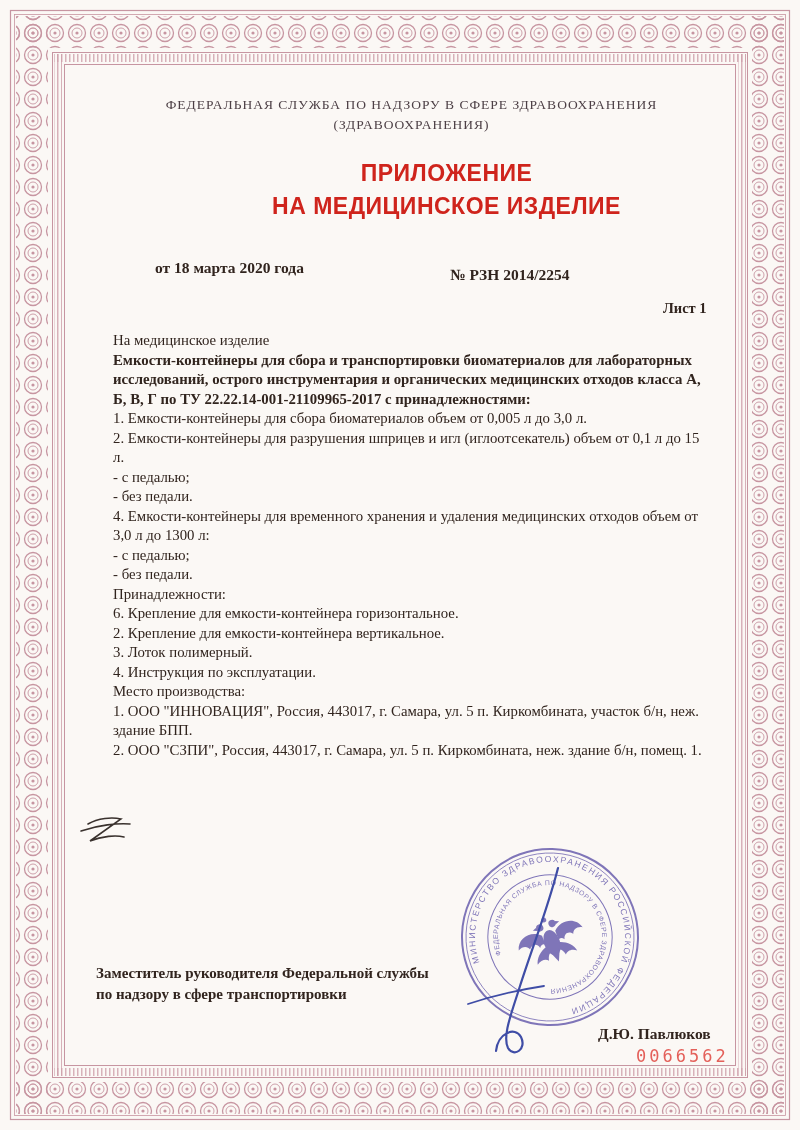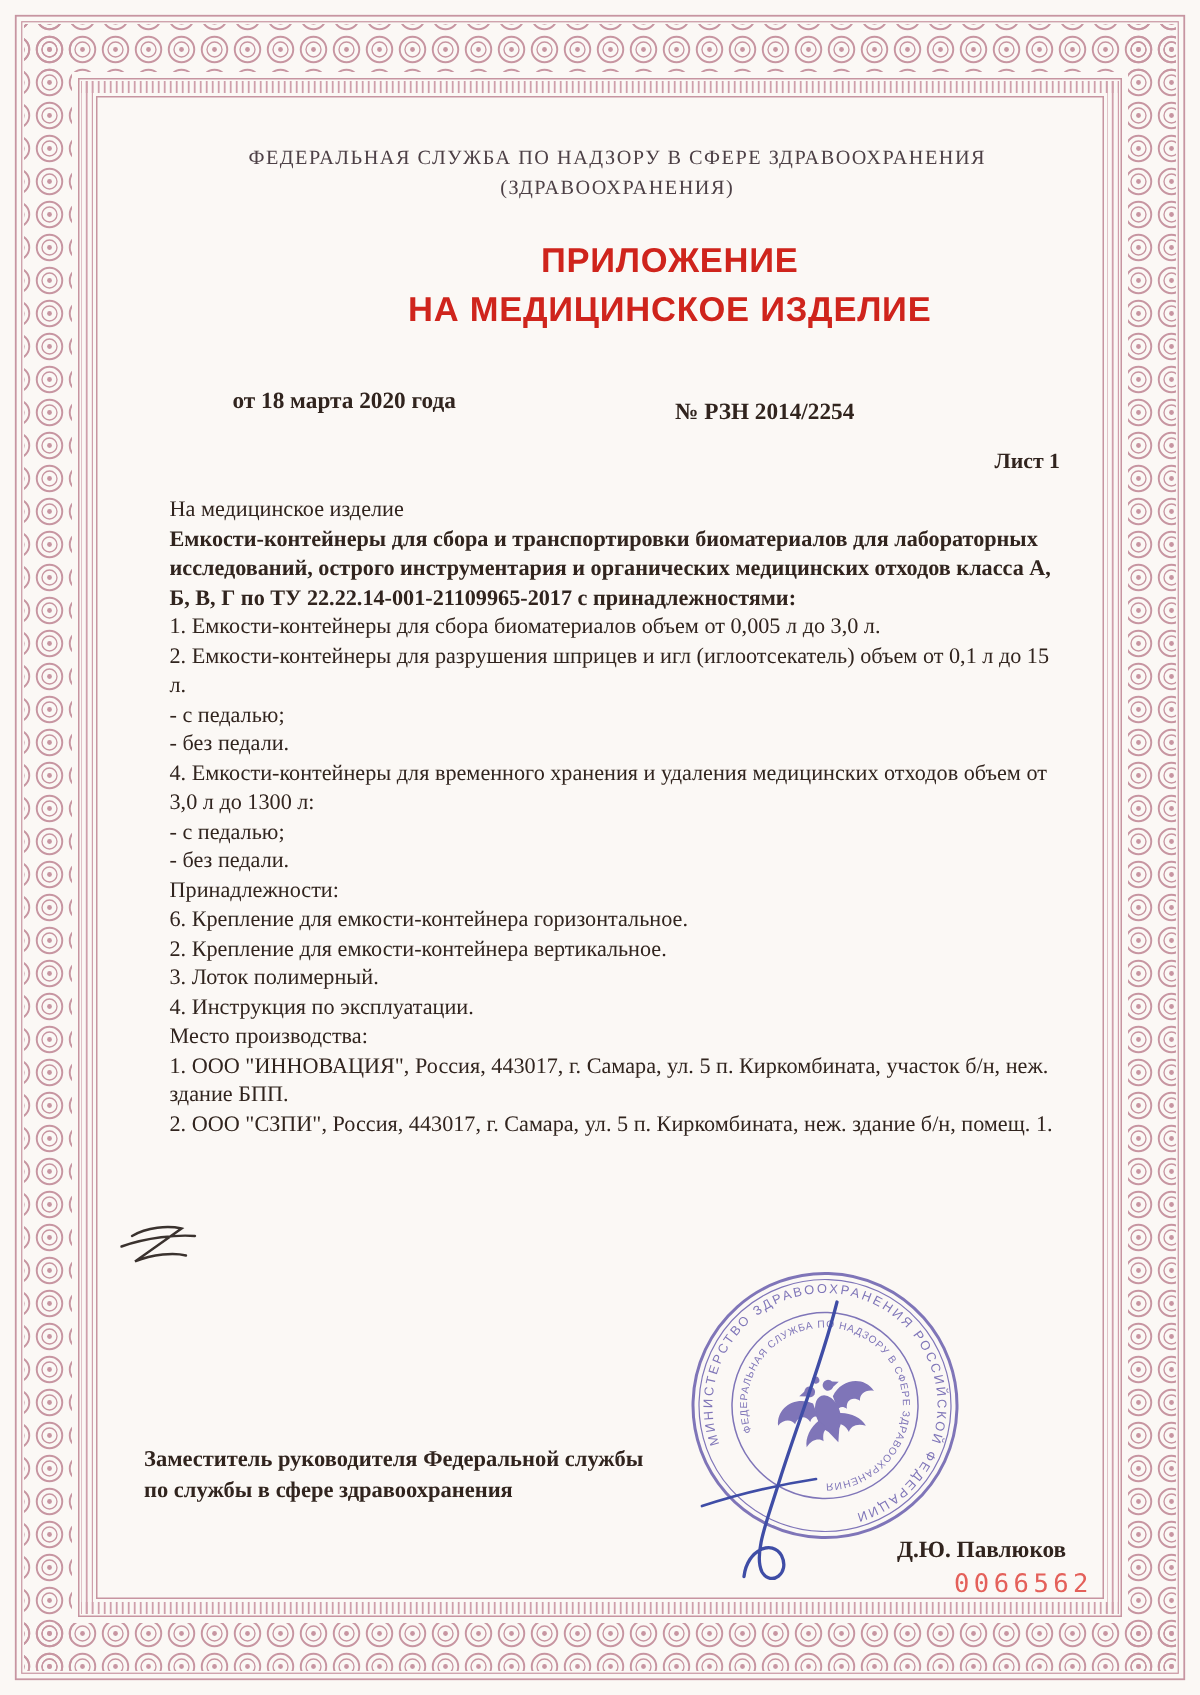--- a/index.html
+++ b/index.html
@@ -100,21 +100,21 @@
       <p class="line">2. Крепление для емкости-контейнера вертикальное.</p>
       <p class="line">3. Лоток полимерный.</p>
       <p class="line">4. Инструкция по эксплуатации.</p>
       <p class="line">Место производства:</p>
       <p class="line">1. ООО "ИННОВАЦИЯ", Россия, 443017, г. Самара, ул. 5 п. Киркомбината, участок б/н, неж. здание БПП.</p>
       <p class="line">2. ООО "СЗПИ", Россия, 443017, г. Самара, ул. 5 п. Киркомбината, неж. здание б/н, помещ. 1.</p>
     </div>
 
   <div class="abs signer">
     <div>Заместитель руководителя Федеральной службы</div>
-    <div>по службы в сфере здравоохранения</div>
+    <div>по надзору в сфере транспортировки</div>
   </div>
   <div class="abs signer-name">Д.Ю. Павлюков</div>
   <div class="abs serial">0066562</div>
 
   <svg class="overlay-layer" width="800" height="1130" viewBox="0 0 800 1130">
     <g>
       <path class="zmark" stroke-width="1.6" d="M88,824 C98,818 112,817 121,819 L90,841 C102,836 116,835 124,837 M81,831 C98,825 118,823 130,824"></path>
     </g>
 
     <g transform="translate(455,842)" opacity="0.85">

